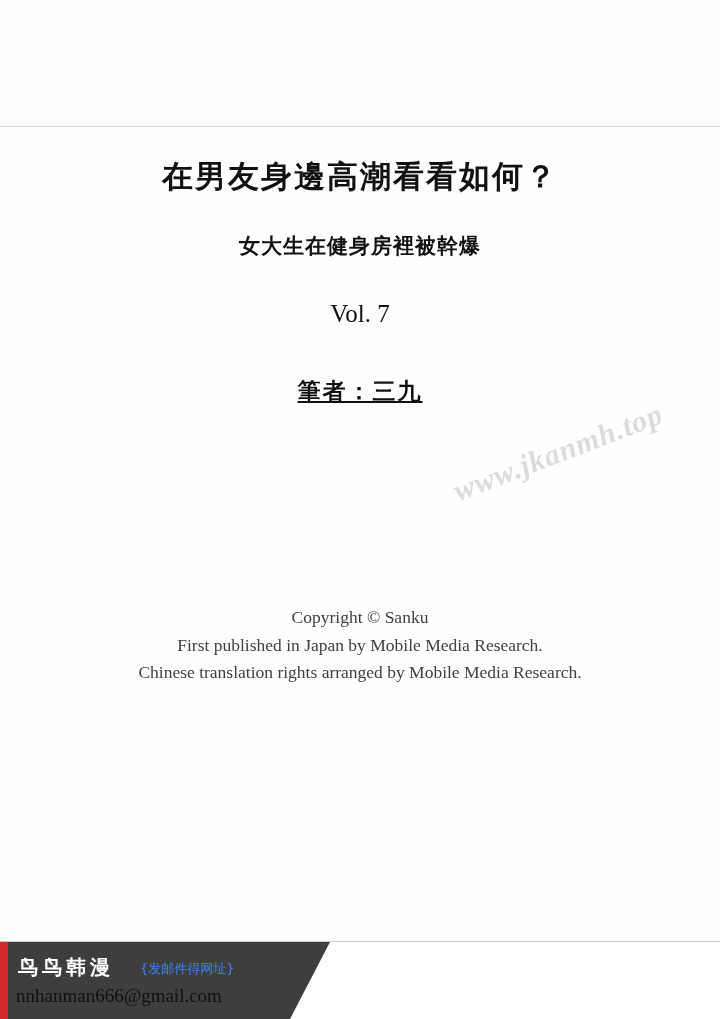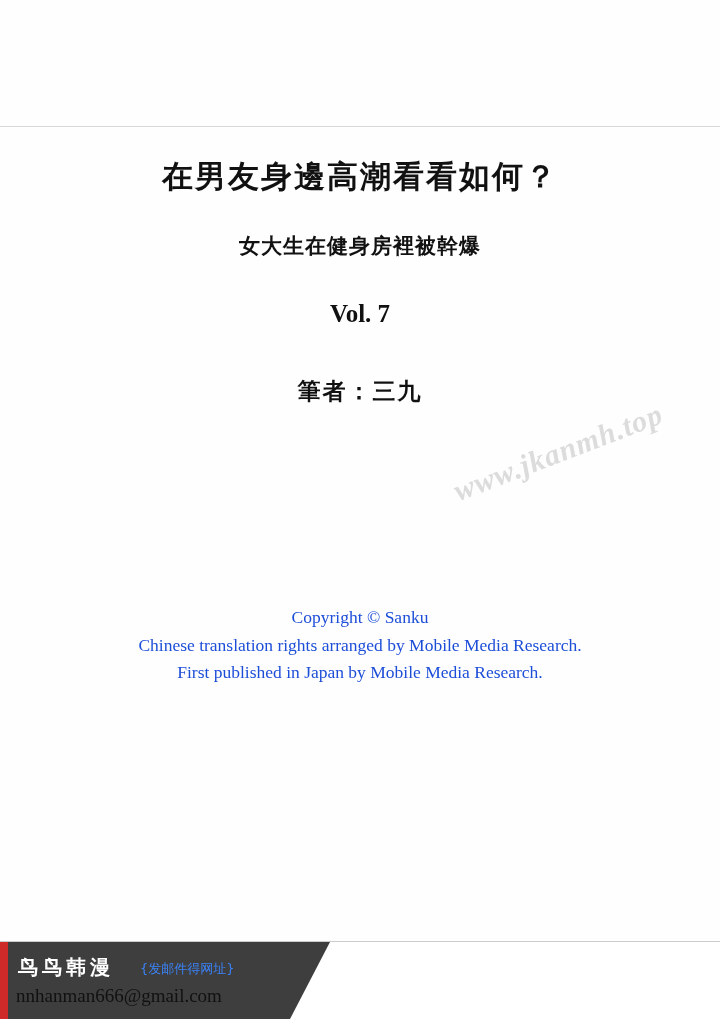--- a/index.html
+++ b/index.html
@@ -62,34 +62,35 @@
     margin-top: 21px;
   }
   .volume {
     position: absolute;
     top: 300px;
     left: 0;
     width: 720px;
     text-align: center;
     font-family: "Liberation Serif", serif;
     font-size: 25px;
-    font-weight: bold;
+    font-weight: normal;
     color: #111111;
   }
   .author {
     position: absolute;
     top: 376px;
     left: 0;
     width: 720px;
     text-align: center;
     font-family: "DejaVu Sans", sans-serif;
     font-size: 23px;
     font-weight: bold;
     letter-spacing: 2px;
     color: #111111;
+    text-decoration: underline;
   }
 
   
   .watermark {
     position: absolute;
     top: 437px;
     left: 455px;
     width: 270px;
     height: 130px;
     pointer-events: none;
@@ -114,21 +115,21 @@
   
   .copyright {
     position: absolute;
     top: 604px;
     left: 0;
     width: 720px;
     text-align: center;
     font-family: "Liberation Serif", serif;
     font-size: 17.5px;
     line-height: 27.5px;
-    color: #1d4ed8;
+    color: #404040;
   }
   .copyright div { white-space: nowrap; }
 
   
   .footer {
     position: absolute;
     left: 0;
     top: 942px;
     width: 720px;
     height: 77px;
@@ -204,22 +205,22 @@
   <div class="volume">Vol. 7</div>
 
   <div class="author">筆者：三九</div>
 
   <div class="watermark">
     <span>www.jkanmh.top</span>
   </div>
 
   <div class="copyright">
     <div>Copyright © Sanku</div>
+    <div>First published in Japan by Mobile Media Research.</div>
     <div>Chinese translation rights arranged by Mobile Media Research.</div>
-    <div>First published in Japan by Mobile Media Research.</div>
   </div>
 
   <div class="rule bottom"></div>
 
   <div class="footer">
     <div class="footer-bg"></div>
     <div class="footer-dark"></div>
     <div class="footer-accent"></div>
     <div class="footer-brand">鸟鸟韩漫</div>
     <div class="footer-note">{发邮件得网址}</div>

